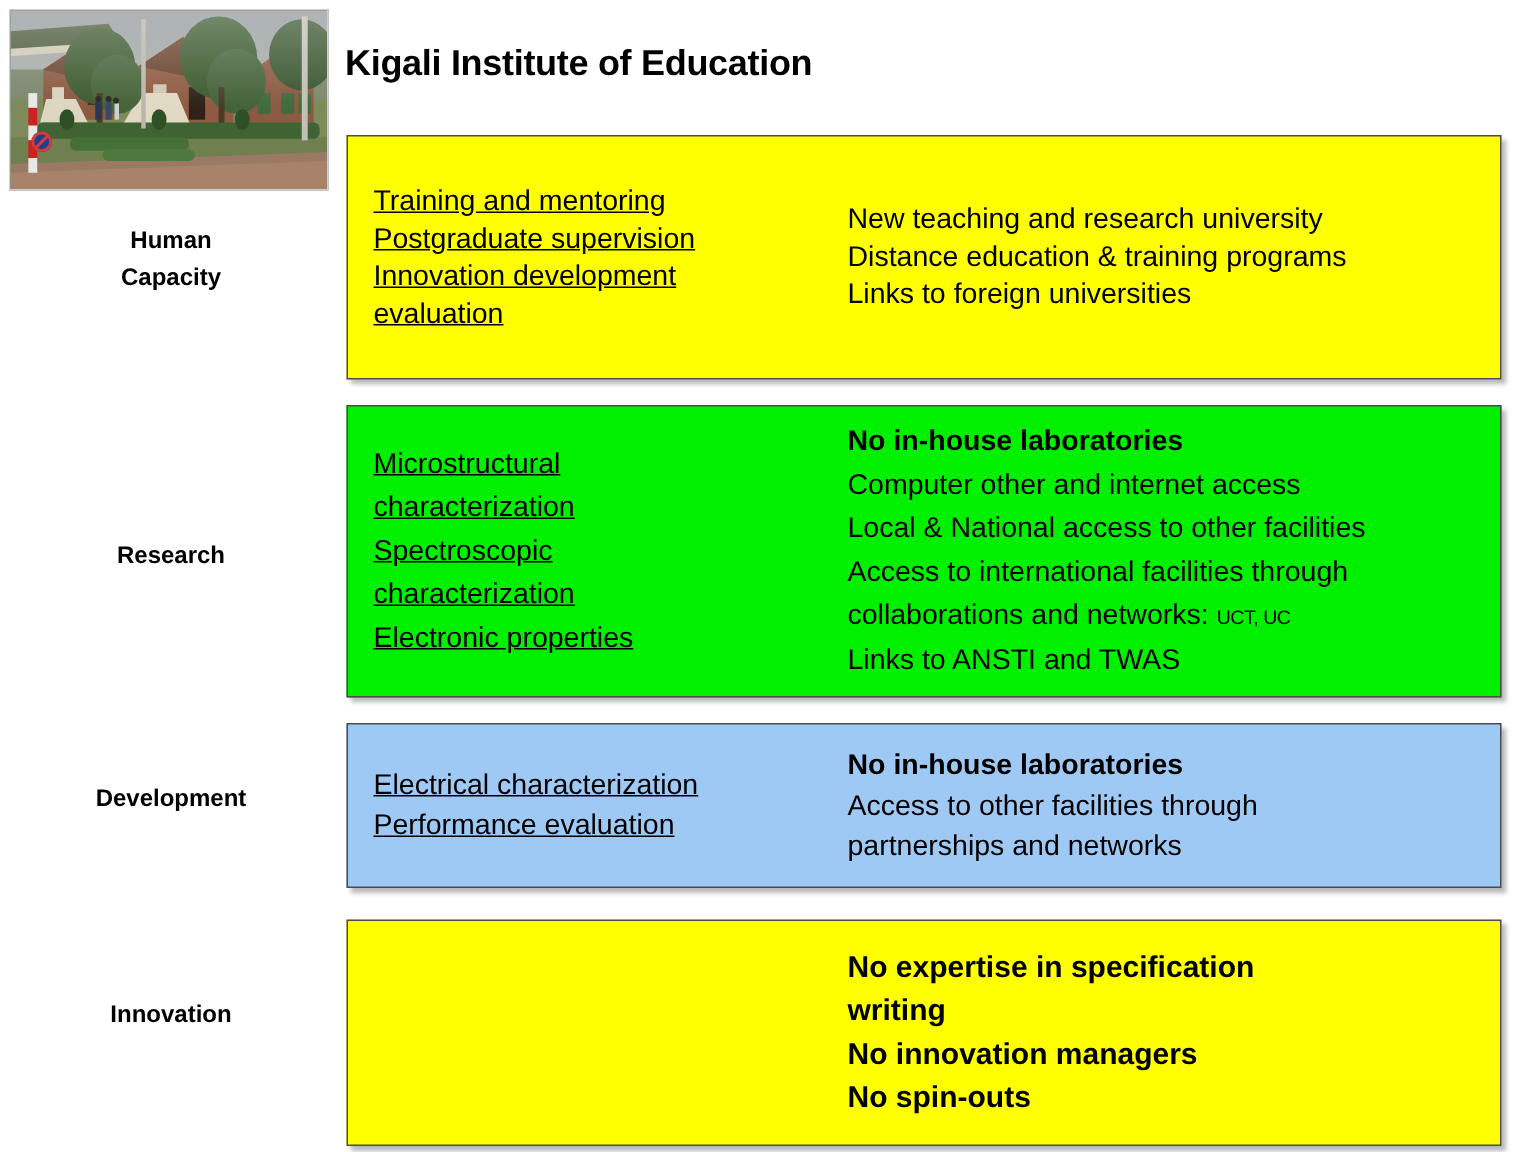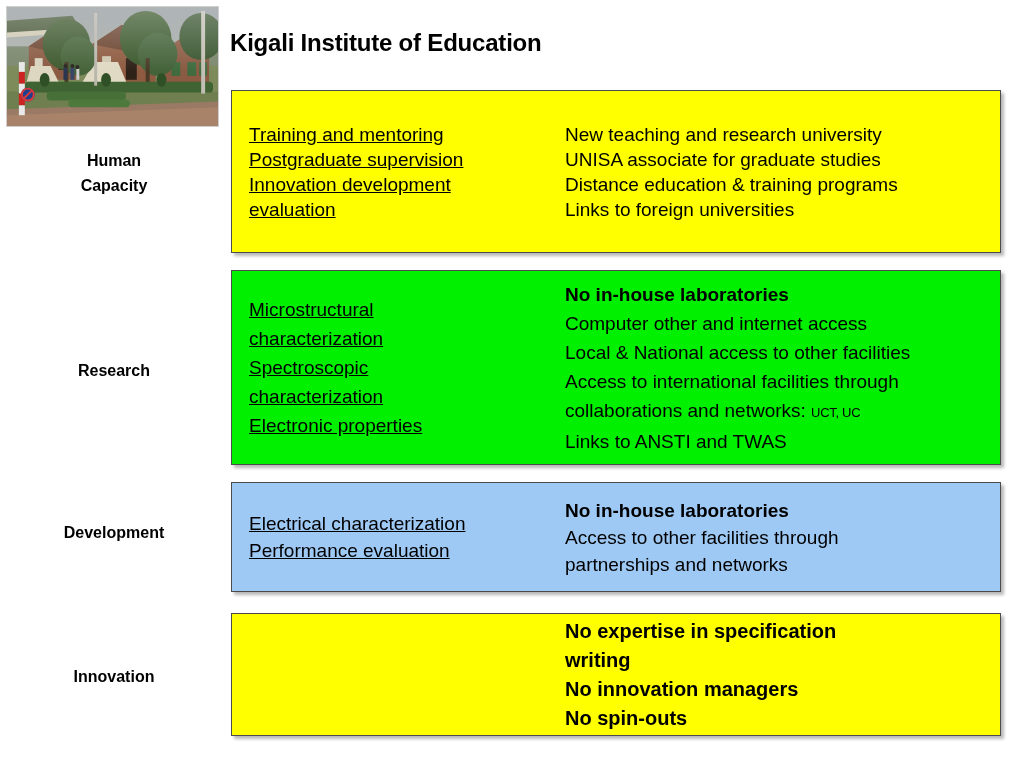--- a/index.html
+++ b/index.html
@@ -68,21 +68,21 @@
     width: 770px;
     box-sizing: border-box;
     border: 1px solid #4b4b4b;
     box-shadow: 3px 3px 3px rgba(0,0,0,0.28);
     display: flex;
     align-items: center;
   }
   .panel.p0 { top: 90px;  height: 163px; background: #ffff00; }
   .panel.p1 { top: 270px; height: 195px; background: #00f000; }
   .panel.p2 { top: 482px; height: 110px; background: #9fc9f5; }
-  .panel.p3 { top: 613px; height: 123px; background: #ffff00; }
+  .panel.p3 { top: 613px; height: 151px; background: #ffff00; }
 
   .col-left {
     width: 330px;
     padding-left: 17px;
     box-sizing: border-box;
     text-decoration: underline;
   }
   .col-right {
     flex: 1;
     padding-left: 3px;
@@ -213,21 +213,20 @@
 
 <div class="panel p0">
   <div class="col-left">
     <div class="line">Training and mentoring</div>
     <div class="line">Postgraduate supervision</div>
     <div class="line">Innovation development</div>
     <div class="line">evaluation</div>
   </div>
   <div class="col-right">
     <div class="line">New teaching and research university</div>
-    <div class="line">UNISA associate for graduate studies</div>
     <div class="line">Distance education &amp; training programs</div>
     <div class="line">Links to foreign universities</div>
   </div>
 </div>
 
 <div class="panel p1">
   <div class="col-left">
     <div class="line">Microstructural</div>
     <div class="line">characterization</div>
     <div class="line">Spectroscopic</div>

